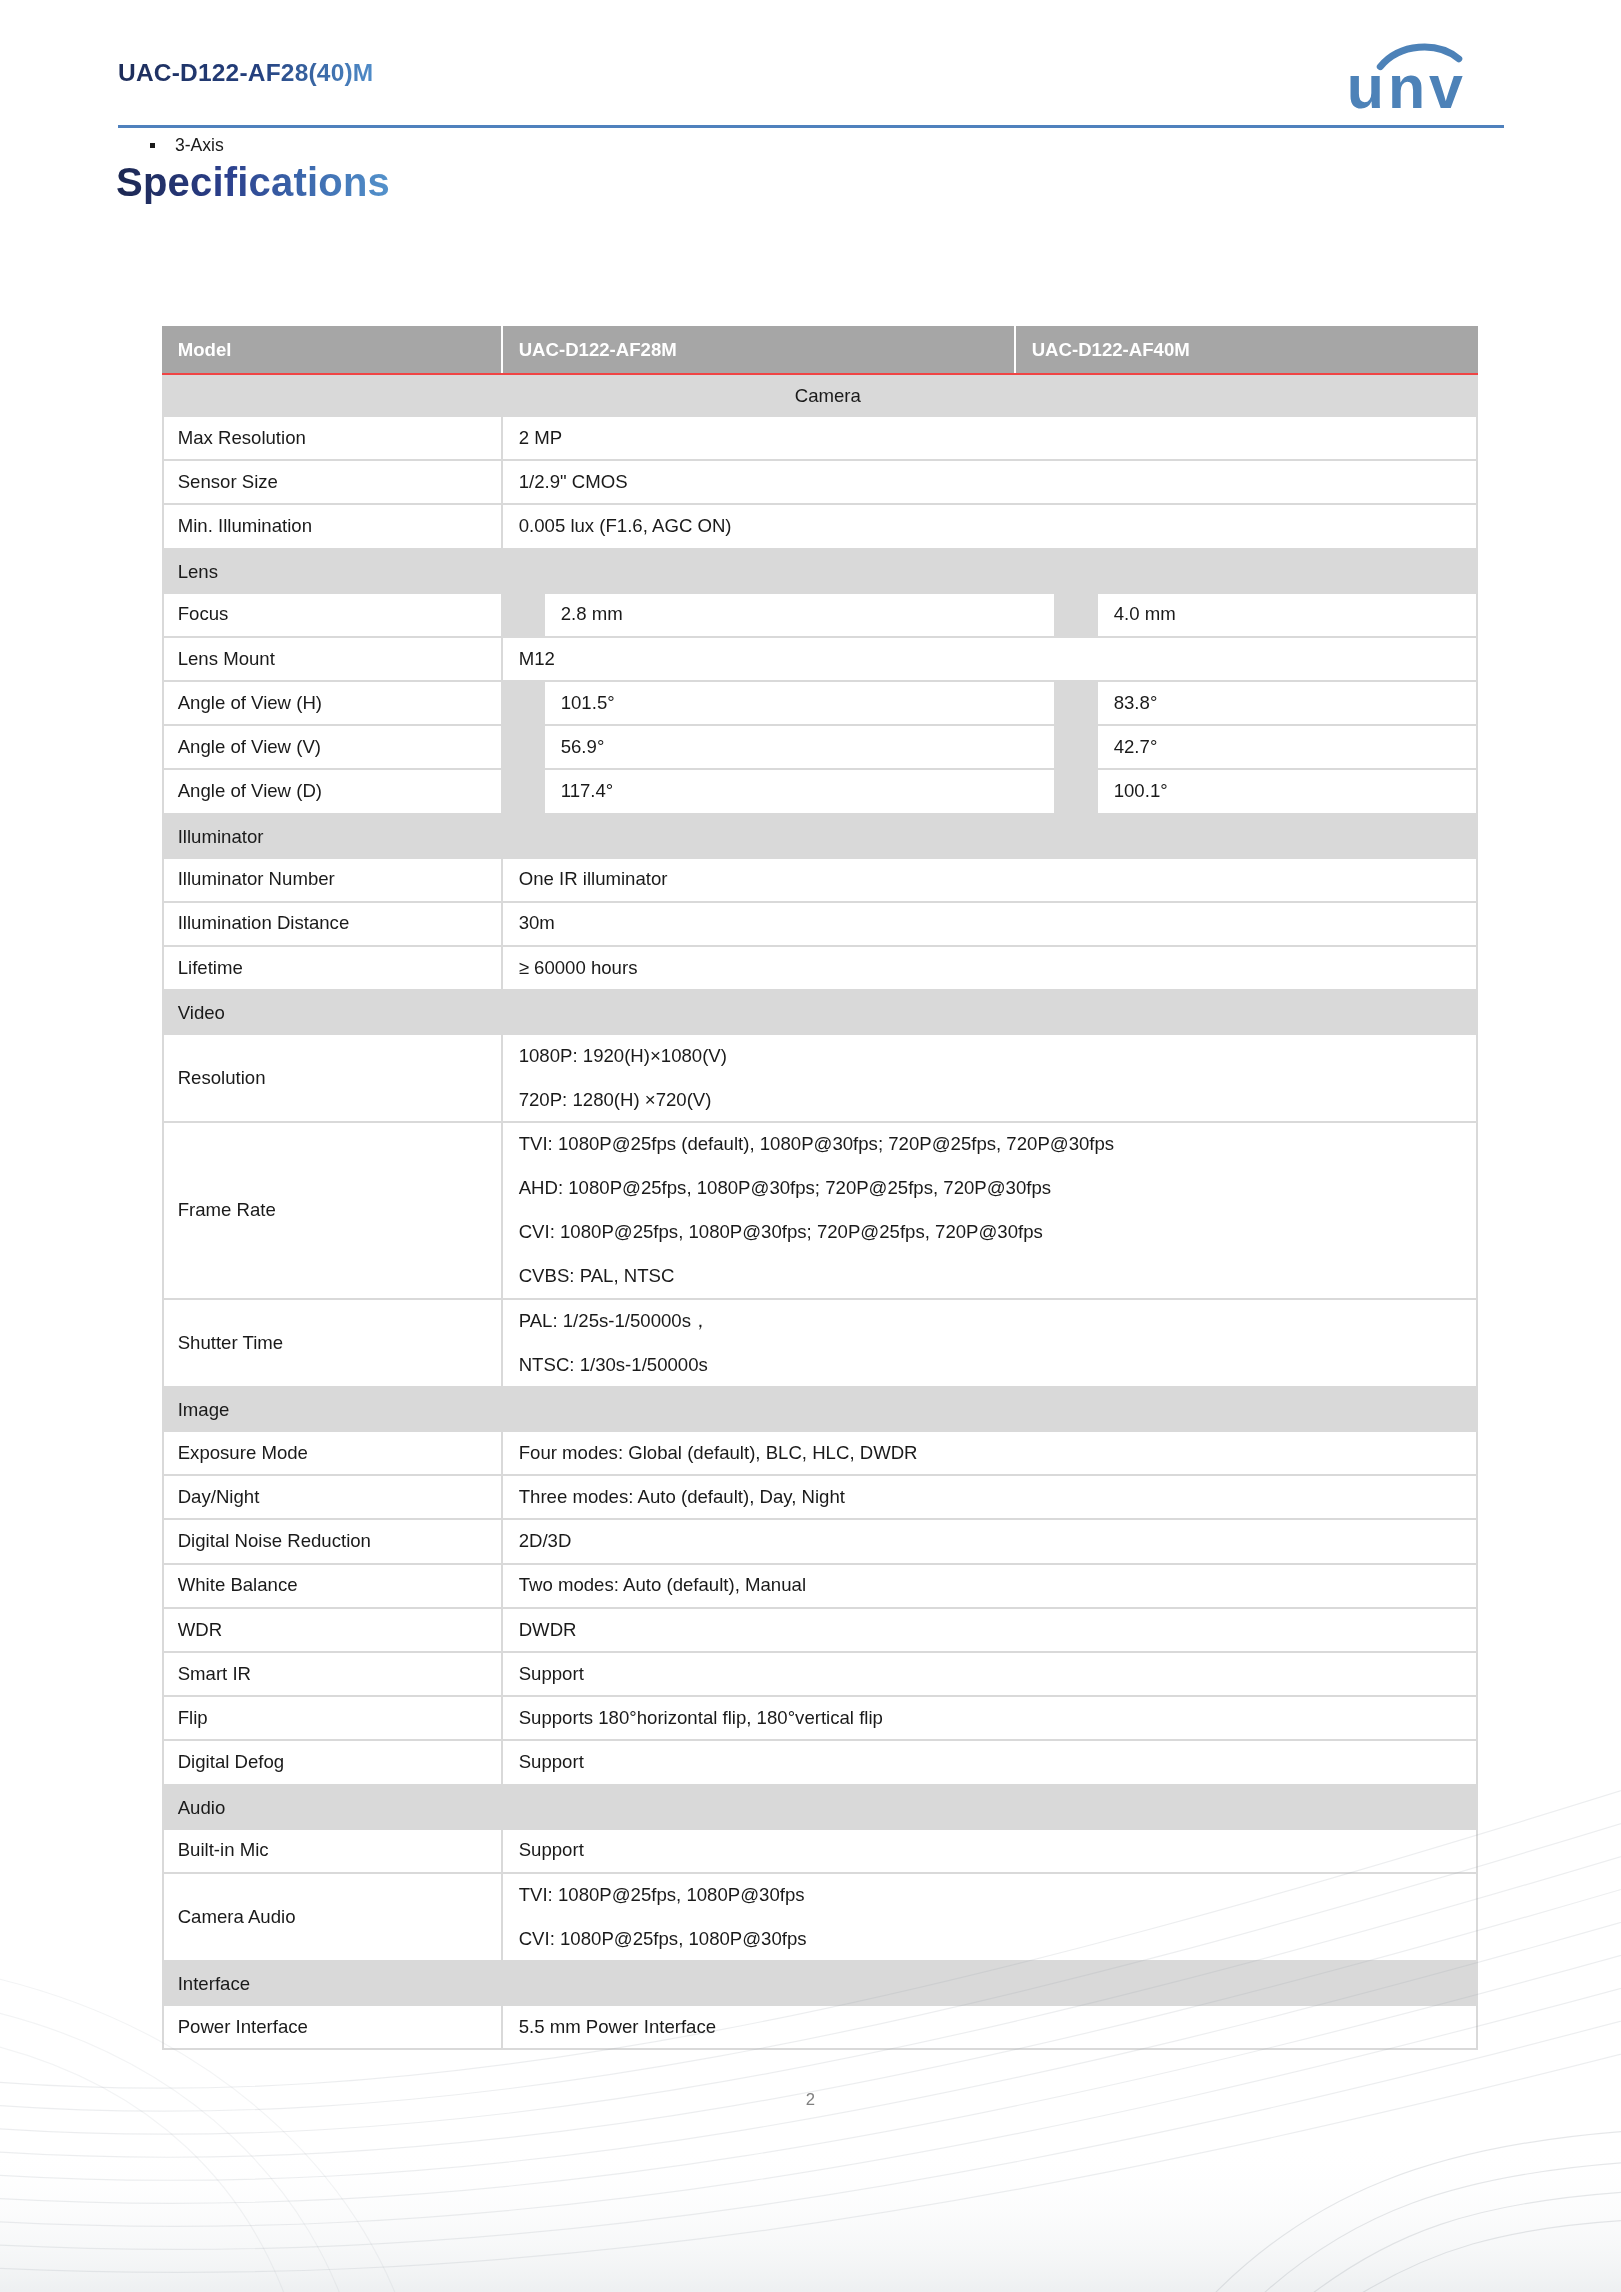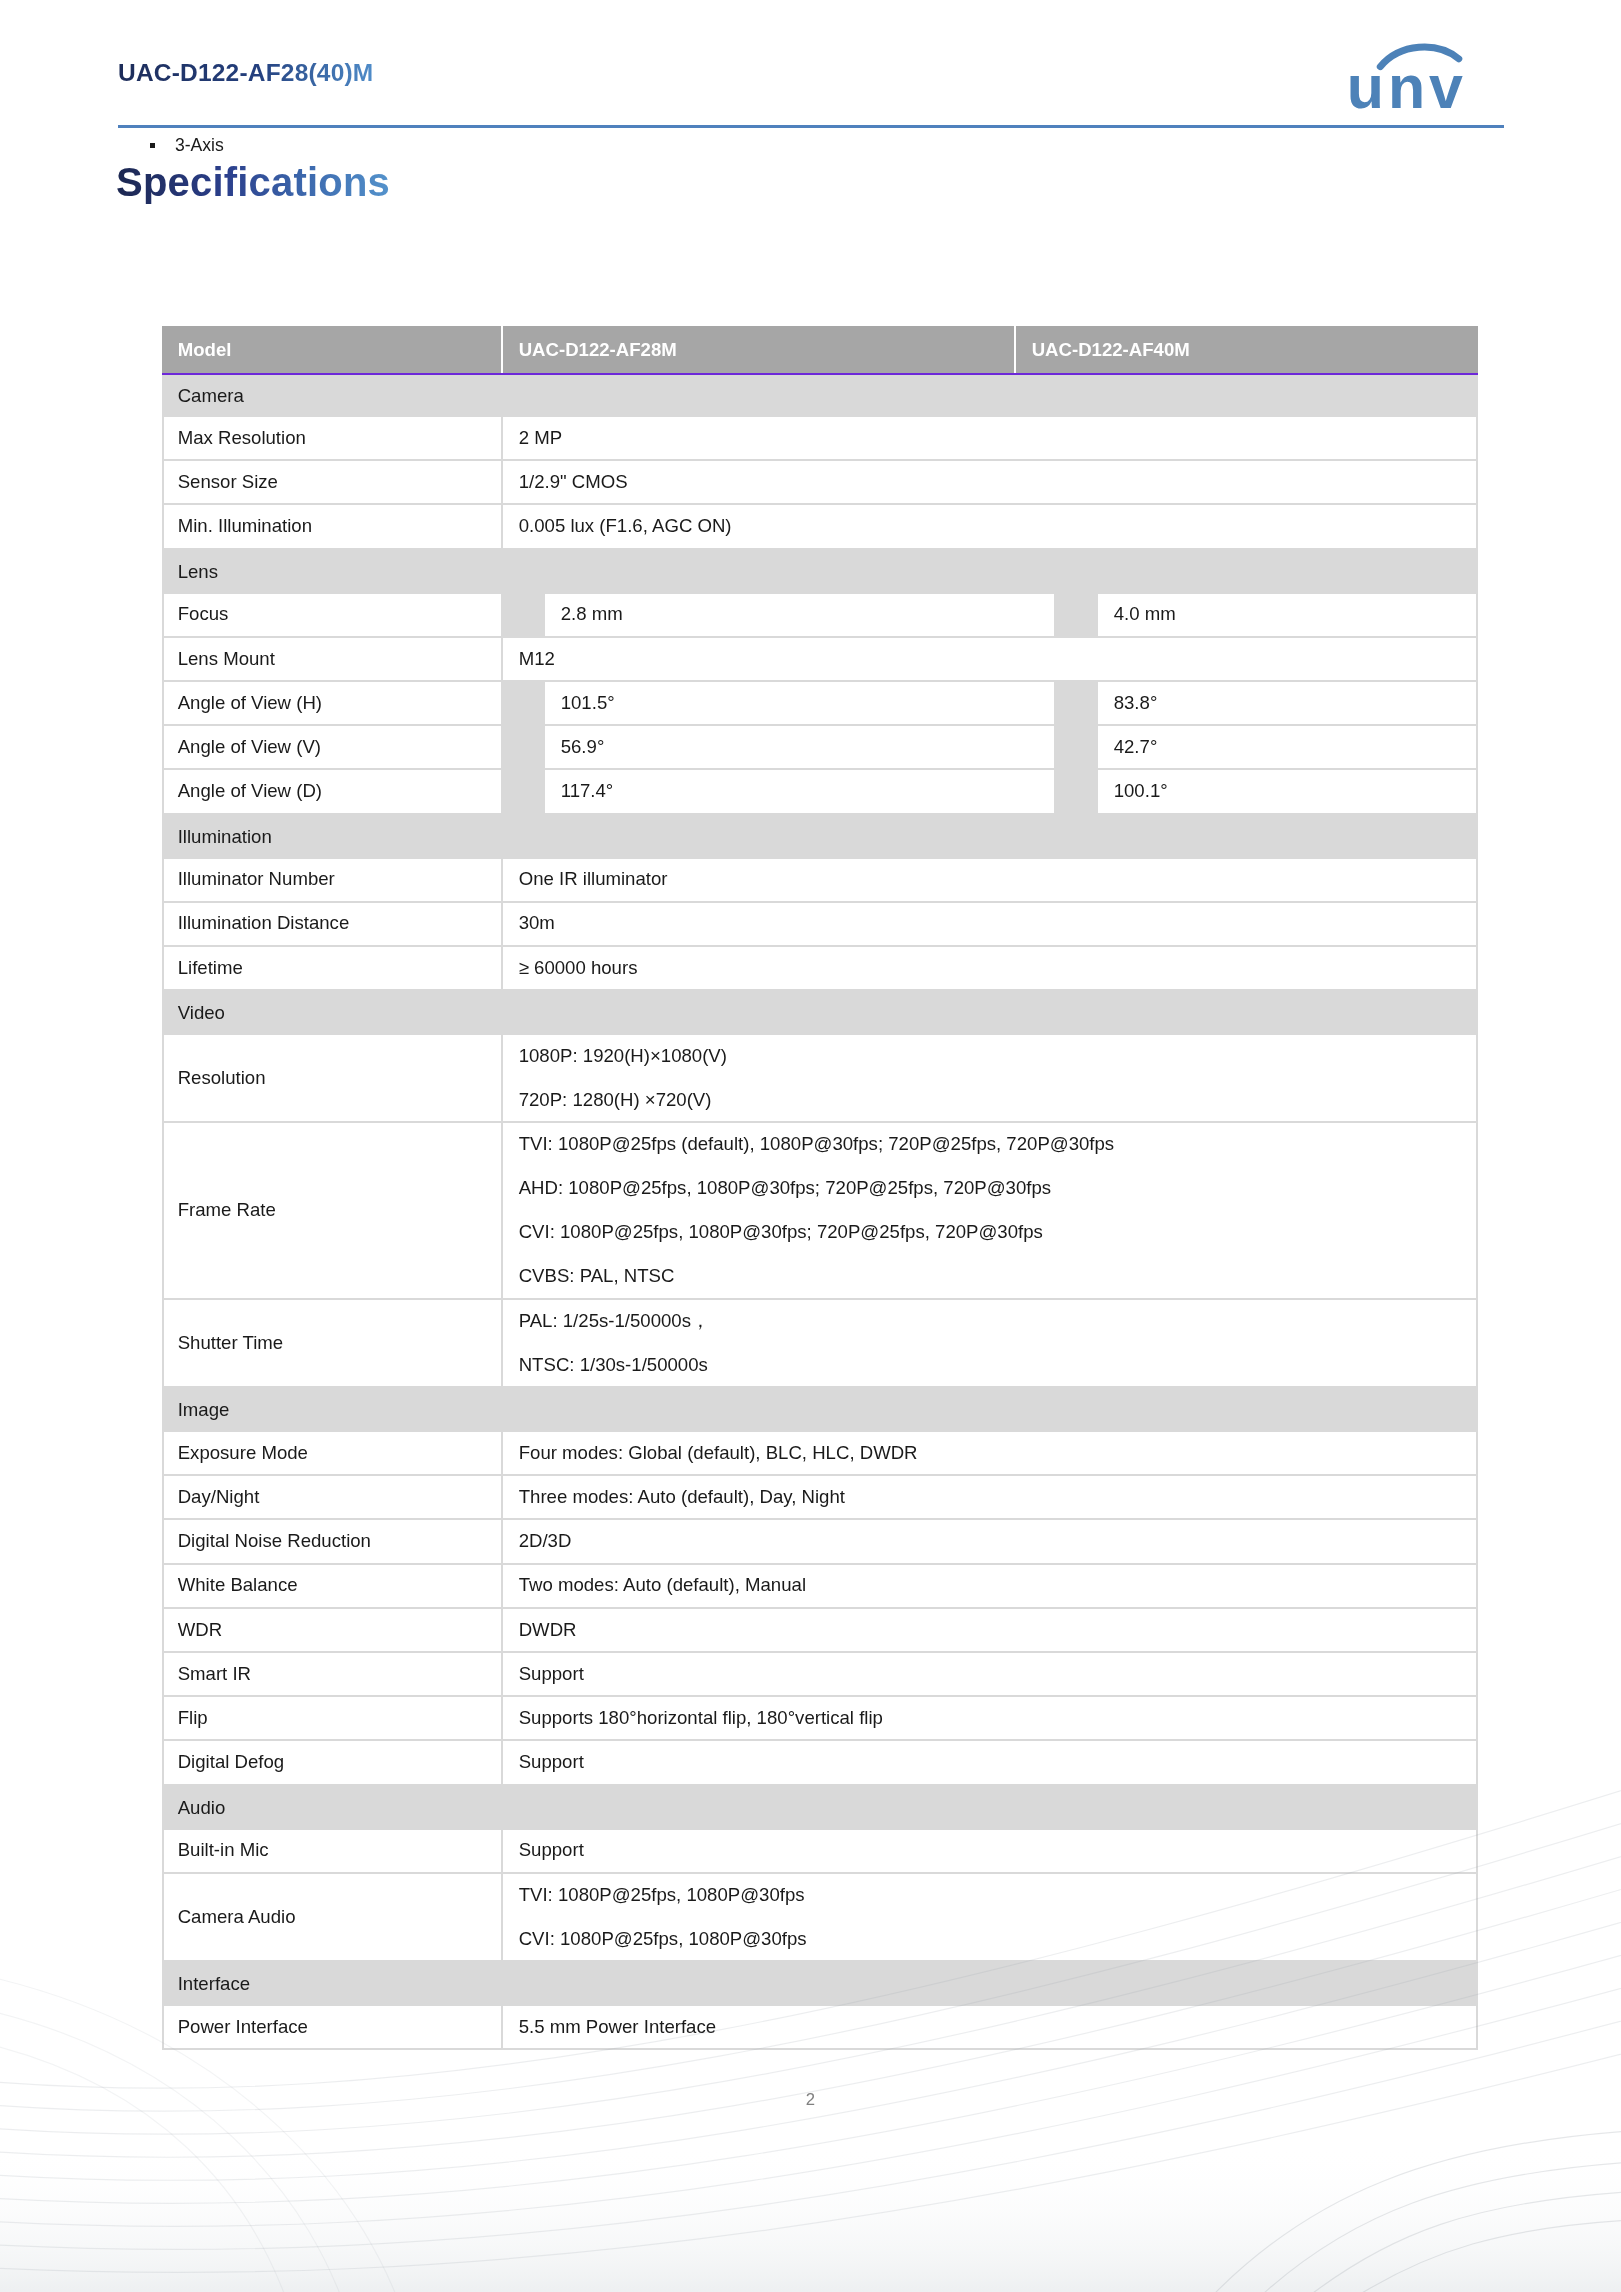--- a/index.html
+++ b/index.html
@@ -53,21 +53,21 @@
     gap:2px; background:#ffffff;
   }
   .h-cell {
     background:#a6a6a6; color:#ffffff; font-weight:bold;
     height:47px; display:flex; align-items:center; padding-left:15.7px;
   }
   .section-row {
     background:#d9d9d9; height:44px;
     display:flex; align-items:center; padding-left:15.7px;
   }
-  .section-row.after-head { border-top:2px solid #6d28d9; }
+  .section-row.after-head { border-top:2px solid #ef4444;justify-content:center; }
   .data-row {
     display:grid; gap:2px; background:#d9d9d9;
     border-left:2px solid #d9d9d9; border-right:2px solid #d9d9d9;
     border-bottom:2px solid #d9d9d9;
     min-height:44px;
   }
   .data-row.one-col { grid-template-columns:337px 1fr; }
   .data-row.two-col { grid-template-columns:337px 509px 1fr;gap:44px; }
   .label-cell {
     background:#ffffff; display:flex; align-items:center;
@@ -173,21 +173,21 @@
     <div class="data-row two-col">
       <div class="label-cell">Angle of View (D)</div>
       <div class="value-cell">
         <div class="value-line">117.4°</div>
       </div>
       <div class="value-cell">
         <div class="value-line">100.1°</div>
       </div>
     </div>
     <div class="section-row">
-      <span class="section-label">Illumination</span>
+      <span class="section-label">Illuminator</span>
     </div>
     <div class="data-row one-col">
       <div class="label-cell">Illuminator Number</div>
       <div class="value-cell">
         <div class="value-line">One IR illuminator</div>
       </div>
     </div>
     <div class="data-row one-col">
       <div class="label-cell">Illumination Distance</div>
       <div class="value-cell">

